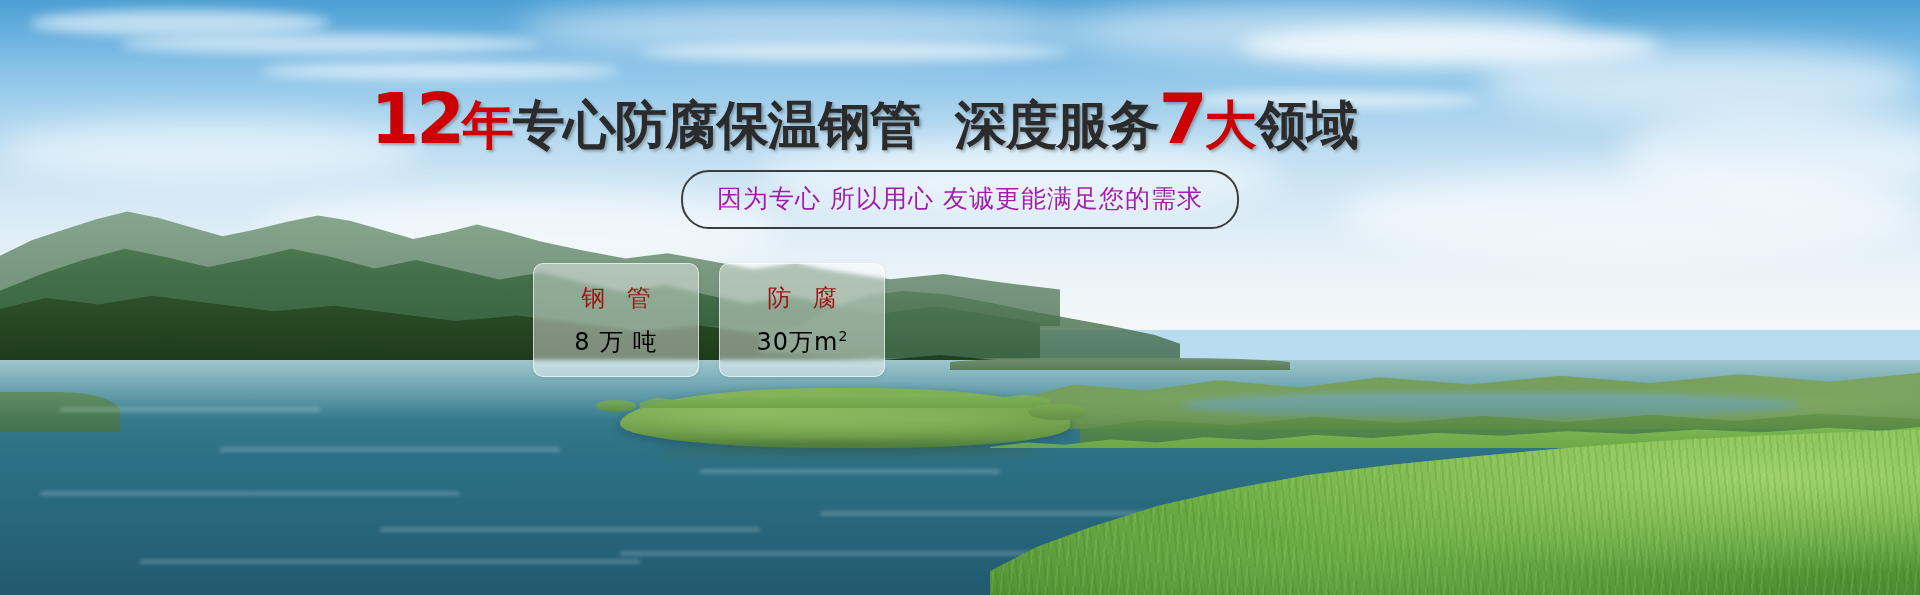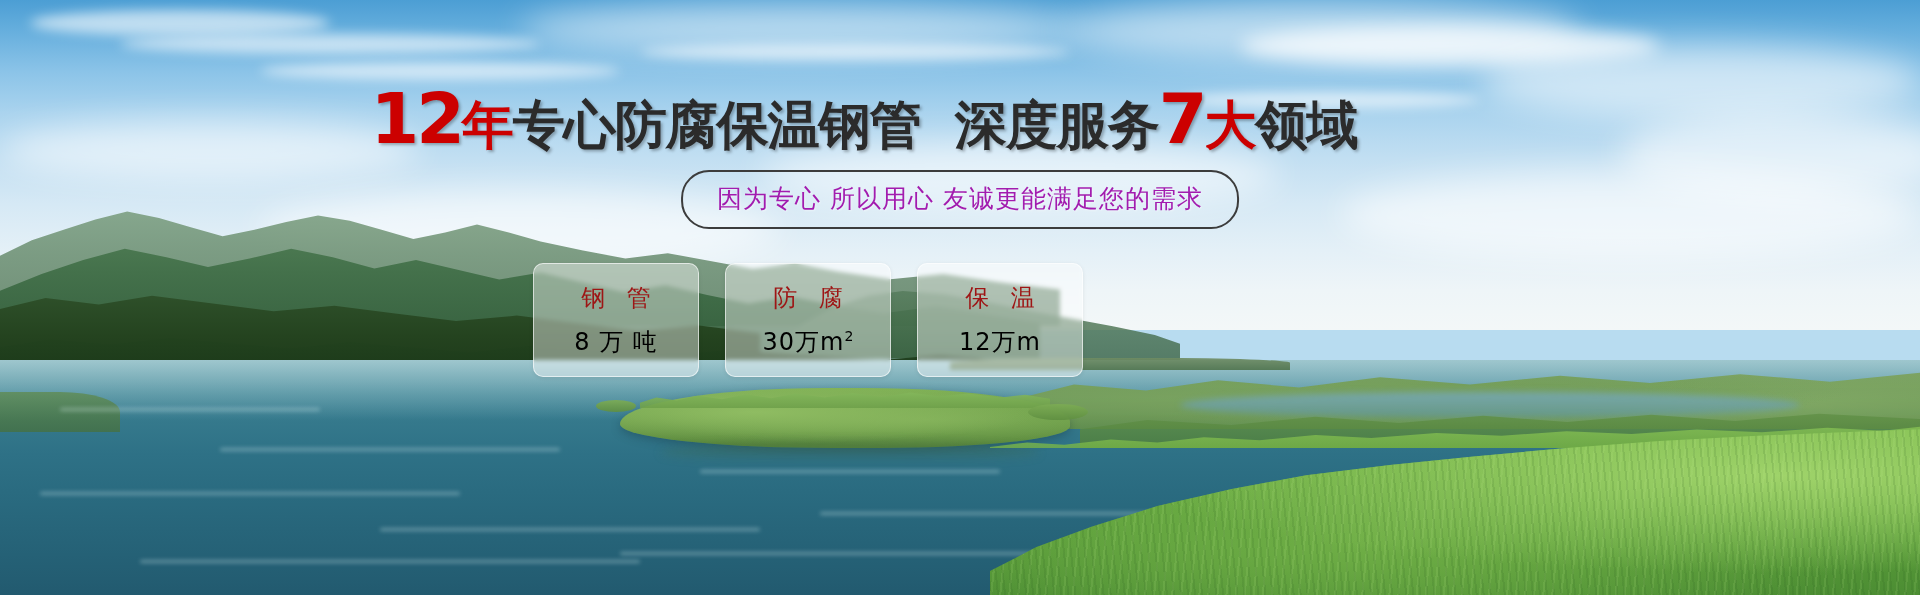--- a/index.html
+++ b/index.html
@@ -254,21 +254,21 @@
     font-weight:500;
     letter-spacing:1px;
     white-space:nowrap;
     text-shadow:1px 1px 2px rgba(255,255,255,.5);
   }
 
   
   .cards{
     position:absolute;left:533px;top:263px;
     display:flex;
-    gap:26px;
+    gap:20px;
     z-index:20;
   }
   .card{
     width:164px;height:112px;
     background:rgba(255,255,255,0.42);
     border:1px solid rgba(255,255,255,0.62);
     border-radius:10px;
     backdrop-filter:blur(2px);
     display:flex;
     flex-direction:column;
@@ -365,20 +365,16 @@
     <div class="card">
       <div class="card-label">钢 管</div>
       <div class="card-value"><span>8 万 吨</span></div>
     </div>
 
     <div class="card">
       <div class="card-label">防 腐</div>
       <div class="card-value"><span>30万m</span><sup>2</sup></div>
     </div>
 
-    <div class="card">
-      <div class="card-label">保 温</div>
-      <div class="card-value"><span>12万m</span></div>
-    </div>
 
   </div>
 
 </div>
 
 </body></html>

